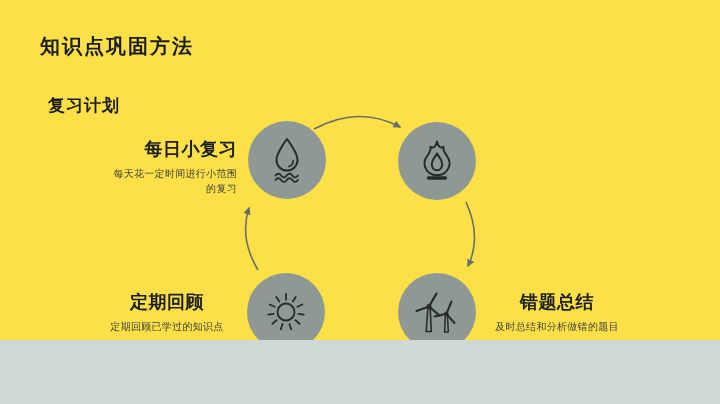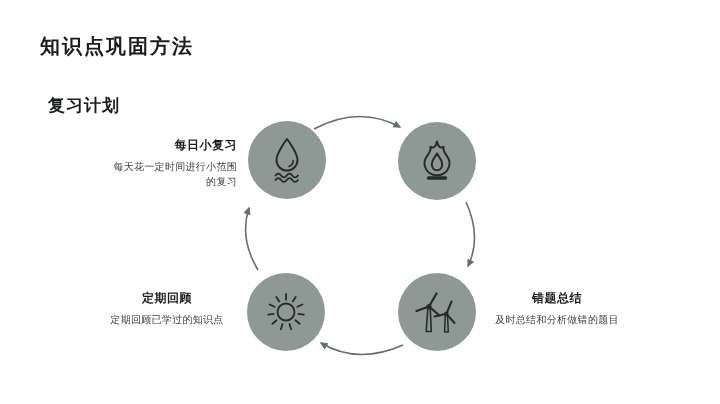--- a/index.html
+++ b/index.html
@@ -1,19 +1,19 @@
 <!DOCTYPE html>
 <html><head>
 <meta charset="utf-8">
 <style>
   html,body{margin:0;padding:0;background:#cfd8d4;}
   .slide{
     position:relative;
-    width:720px;height:404px;
-    background:#ffffff;
+    width:720px;height:340px;
+    background:#fde047;
     overflow:hidden;
     font-family:"Liberation Sans",sans-serif;
     color:#1b1f1d;
   }
   .slide-title{
     position:absolute;left:40px;top:33px;
     font-size:20px;font-weight:bold;letter-spacing:2px;color:#181c1a;
   }
   .slide-subtitle{
     position:absolute;left:48px;top:94px;
@@ -23,21 +23,21 @@
     position:absolute;width:78px;height:78px;border-radius:50%;
     background:#8e9894;display:flex;align-items:center;justify-content:center;
   }
   .bubble svg{display:block;}
   .bubble-tl{left:248px;top:121px;}
   .bubble-tr{left:398px;top:122px;}
   .bubble-br{left:398px;top:273px;}
   .bubble-bl{left:247px;top:273px;}
   .node-text{position:absolute;}
   .node-text .node-title{
-    font-size:12px;font-weight:bold;color:#1b1f1d;margin:0 0 6px 0;letter-spacing:0.5px;
+    font-size:18px;font-weight:bold;color:#1b1f1d;margin:0 0 6px 0;letter-spacing:0.5px;
   }
   .node-text .node-desc{
     font-size:10px;line-height:1.45;color:#3a403d;letter-spacing:0.3px;
   }
   .text-tl{right:483px;top:137px;width:124px;text-align:right;}
   .text-tr{left:487px;top:137px;width:126px;text-align:left;}
   .text-br{left:487px;top:290px;width:140px;text-align:center;}
   .text-bl{right:483px;top:290px;width:140px;text-align:center;}
   .arrows{position:absolute;left:0;top:0;width:720px;height:404px;pointer-events:none;}
   .icon-stroke{stroke:#262b29;fill:none;stroke-linecap:round;stroke-linejoin:round;}

